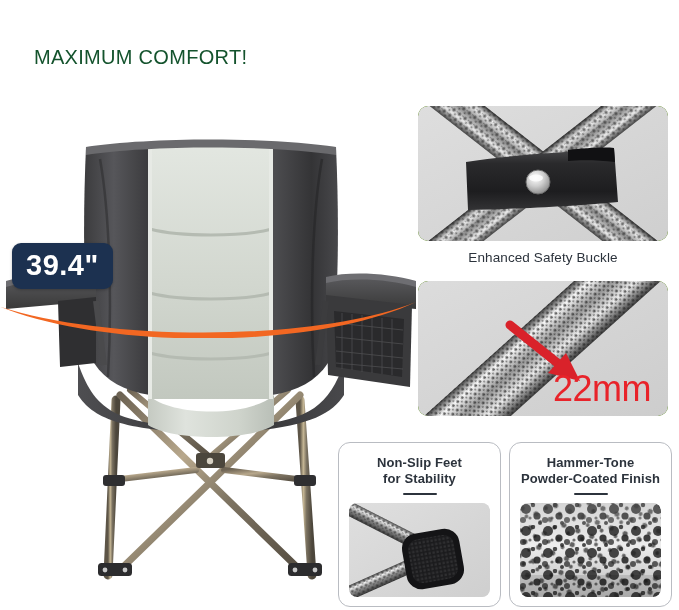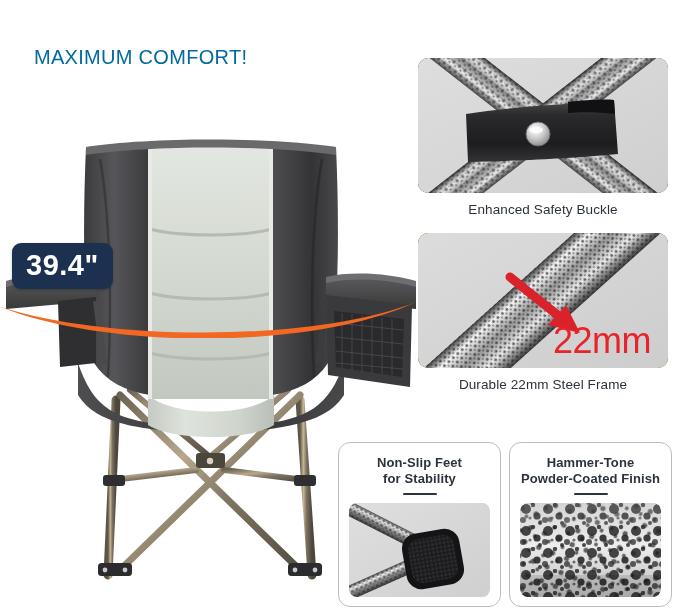--- a/index.html
+++ b/index.html
@@ -18,21 +18,21 @@
     white-space: nowrap;
     color: #1b3049;
     font-size: 37px;
     line-height: 40px;
     letter-spacing: -0.2px;
   }
   .headline .thin { font-weight: 300; }
   .headline .bold { font-weight: 700; letter-spacing: -0.5px; }
   .subhead {
     position: absolute; left: 34px; top: 45px;
-    color: #0369a1;
+    color: #14532d;
     font-size: 20px; font-weight: 300;
     letter-spacing: 0.3px;
     line-height: 24px;
   }
 
   
   .chair-stage {
     position: absolute; left: 0px; top: 95px;
     width: 420px; height: 515px;
     overflow: hidden;
@@ -58,20 +58,21 @@
   .width-arc {
     position: absolute; left: -4px; top: 292px;
     width: 424px; height: 46px;
     z-index: 5;
     pointer-events: none;
   }
 
   
   .feature {
     position: absolute;
+    margin-top: 48px;
   }
   .feature .photo {
     border-radius: 10px;
     overflow: hidden;
     position: relative;
     background: #4d7c0f;
   }
   .feature .cap {
     text-align: center;
     color: #2c333c;
@@ -352,21 +353,20 @@
           </g>
 
           <g>
             <path d="M92 44 L152 92" stroke="#d9222a" stroke-width="9" stroke-linecap="round" fill="none"></path>
             <path d="M162 100 L130 92 L148 72 Z" fill="#d9222a"></path>
           </g>
           <text x="135" y="120" font-family="'Liberation Sans', sans-serif" font-size="36" fill="#e8232a" letter-spacing="-0.5">22mm</text>
         </g>
       </svg>
     </div>
-    <div class="cap">Durable 22mm Steel Frame</div>
   </div>
 
   <div class="card" id="card-feet">
     <div class="title">
       <span>Non-Slip Feet</span><br>
       <span>for Stability</span>
     </div>
     <div class="rule"></div>
     <div class="photo">
       <svg viewBox="0 0 141 94" width="141" height="94">

